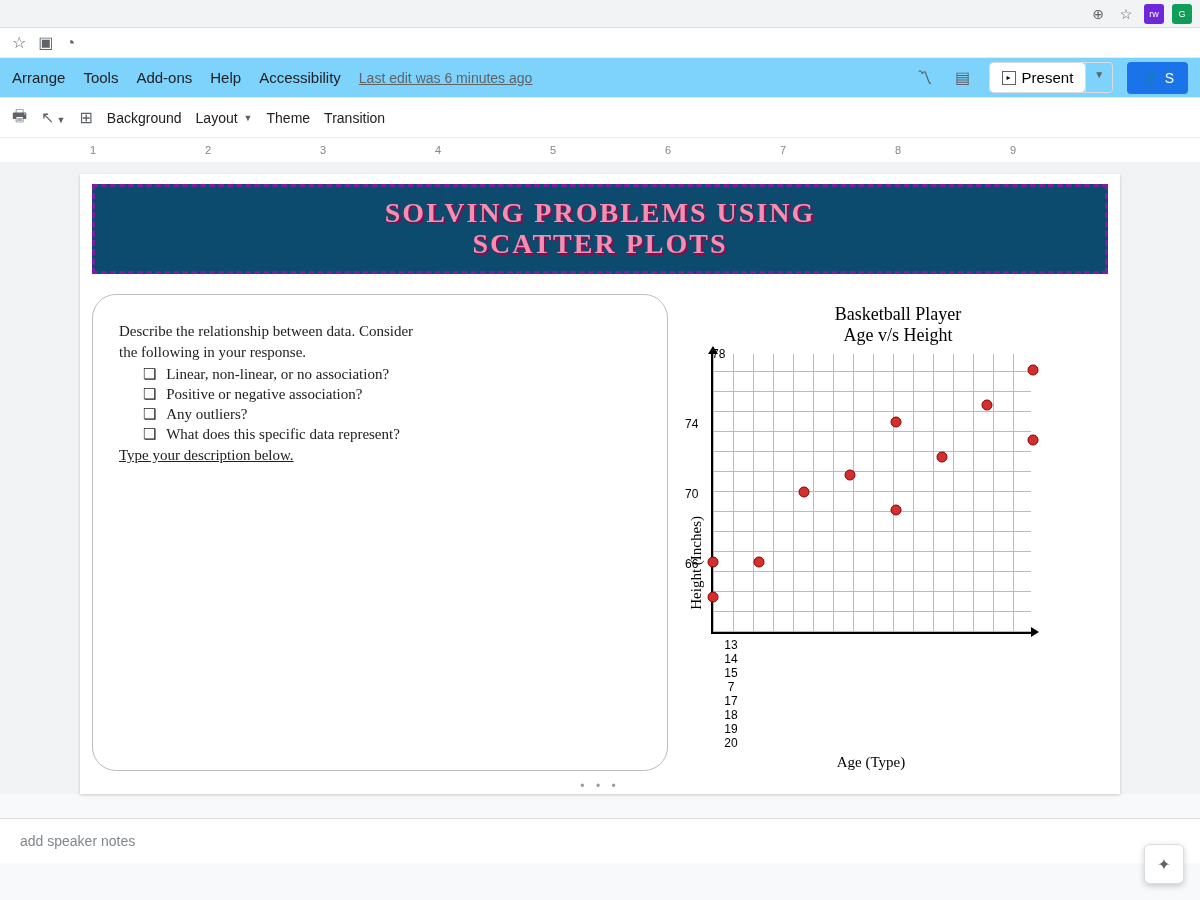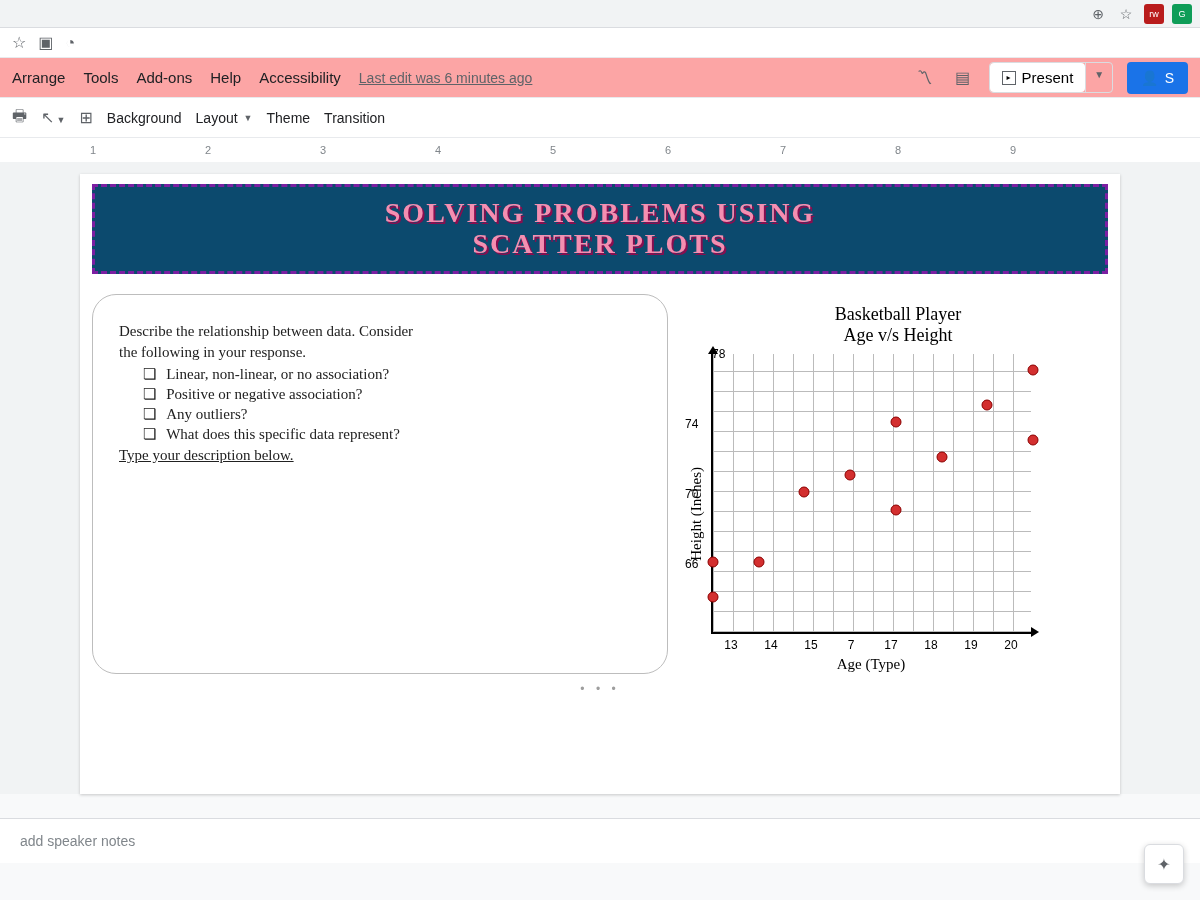--- a/index.html
+++ b/index.html
@@ -1,27 +1,27 @@
 <!DOCTYPE html>
 <html><head>
 <meta charset="utf-8">
 <style>
 * { box-sizing: border-box; margin: 0; padding: 0; }
 body { font-family: Arial, sans-serif; background: #f8f9fa; width: 1200px; height: 900px; overflow: hidden; }
 
 .topbar { height: 28px; background: #f1f3f4; display: flex; align-items: center; padding: 0 8px; gap: 8px; border-bottom: 1px solid #dadce0; }
 .topbar .spacer { flex: 1; }
 .topbar-icon { width: 20px; height: 20px; display: flex; align-items: center; justify-content: center; color: #5f6368; font-size: 14px; }
-.ext-badge { width: 20px; height: 20px; background: #b91c1c; color: white; font-size: 9px; display: flex; align-items: center; justify-content: center; border-radius: 3px; }
+.ext-badge { width: 20px; height: 20px; background: #6d28d9; color: white; font-size: 9px; display: flex; align-items: center; justify-content: center; border-radius: 3px; }
 .ext-badge.green { background: #0f9d58; }
 
 .icon-row { height: 30px; background: #fff; display: flex; align-items: center; padding: 0 12px; gap: 12px; border-bottom: 1px solid #e8eaed; }
 .icon-row span { color: #5f6368; font-size: 16px; cursor: pointer; }
 
-.menubar { height: 40px; background: #fca5a5; display: flex; align-items: center; padding: 0 12px; gap: 18px; border-bottom: 1px solid #e8eaed; }
+.menubar { height: 40px; background: #7dd3fc; display: flex; align-items: center; padding: 0 12px; gap: 18px; border-bottom: 1px solid #e8eaed; }
 .menubar-item { color: #202124; font-size: 15px; cursor: pointer; }
 .edit-info { color: #5f6368; font-size: 14px; text-decoration: underline; cursor: pointer; text-align: right; }
 .menubar .spacer { flex: 1; }
 .menubar-right { display: flex; align-items: center; gap: 14px; }
 .menubar-icon { width: 24px; height: 24px; display: flex; align-items: center; justify-content: center; color: #5f6368; }
 .present-btn { display: flex; align-items: center; gap: 6px; border: 1px solid #dadce0; border-radius: 4px; padding: 6px 12px; font-size: 15px; cursor: pointer; background: #fff; }
 .present-btn .play-icon { width: 14px; height: 14px; border: 1px solid #5f6368; display: flex; align-items: center; justify-content: center; font-size: 8px; }
 .dropdown-arrow { border-left: 1px solid #dadce0; padding: 6px 8px; font-size: 10px; color: #5f6368; cursor: pointer; }
 .share-btn { background: #1a73e8; color: white; border-radius: 4px; padding: 8px 14px; font-size: 14px; cursor: pointer; display: flex; align-items: center; gap: 6px; }
 
@@ -52,21 +52,21 @@
 .chart-title { text-align: center; font-family: 'Comic Sans MS', cursive; font-size: 18px; margin-bottom: 8px; }
 .chart-wrapper { display: flex; align-items: center; }
 .ylabel { writing-mode: vertical-rl; transform: rotate(180deg); font-family: 'Comic Sans MS', cursive; font-size: 15px; margin-right: 6px; }
 .plot-area { position: relative; }
 .plot-grid { position: relative; width: 320px; height: 280px; border-left: 2px solid #000; border-bottom: 2px solid #000; background-image:
   repeating-linear-gradient(to right, #bbb 0, #bbb 1px, transparent 1px, transparent 20px),
   repeating-linear-gradient(to top, #bbb 0, #bbb 1px, transparent 1px, transparent 20px);
 }
 .y-ticks { position: absolute; left: -28px; top: 0; height: 280px; }
 .y-tick { position: absolute; font-size: 12px; transform: translateY(-50%); }
-.x-ticks { display: flex; justify-content: space-between; padding: 4px 0 0 0; font-size: 12px; }
+.x-ticks { display: flex; justify-content: space-between; padding: 4px 0 0 0; font-size: 12px; flex-direction: column; }
 .x-tick { width: 40px; text-align: center; }
 .xlabel { text-align: center; font-family: 'Comic Sans MS', cursive; font-size: 15px; margin-top: 4px; }
 .data-point { position: absolute; width: 11px; height: 11px; background: #d32f2f; border: 1px solid #8b0000; border-radius: 50%; transform: translate(-50%, 50%); }
 .axis-arrow-y { position: absolute; left: -5px; top: -8px; width: 0; height: 0; border-left: 5px solid transparent; border-right: 5px solid transparent; border-bottom: 8px solid #000; }
 .axis-arrow-x { position: absolute; right: -8px; bottom: -5px; width: 0; height: 0; border-top: 5px solid transparent; border-bottom: 5px solid transparent; border-left: 8px solid #000; }
 
 .slide-dots { text-align: center; color: #9e9e9e; letter-spacing: 4px; font-size: 12px; margin-top: 8px; }
 
 .speaker-notes { background: #fff; border-top: 1px solid #dadce0; padding: 14px 20px; color: #80868b; font-size: 14px; margin-top: 24px; }
 

